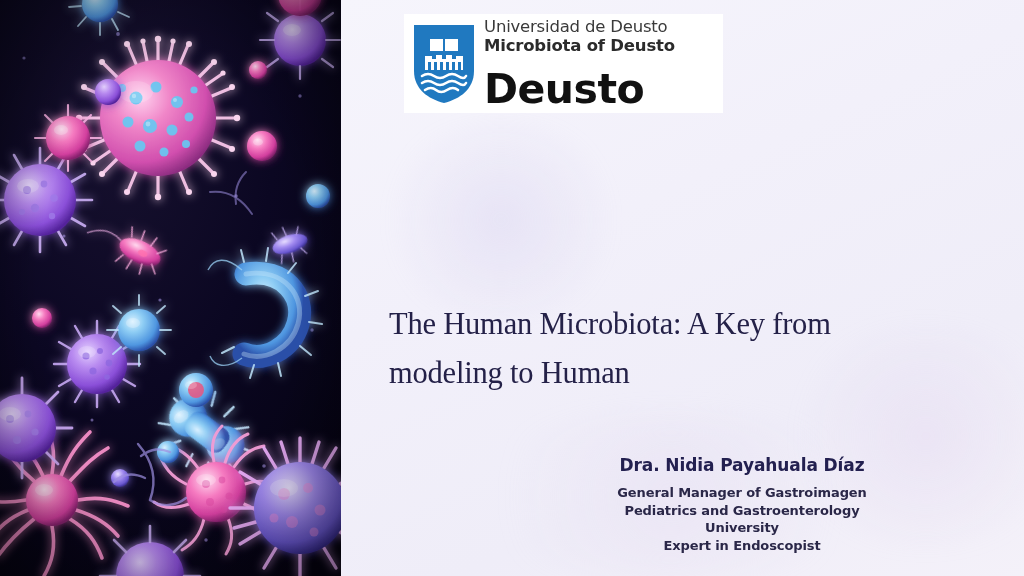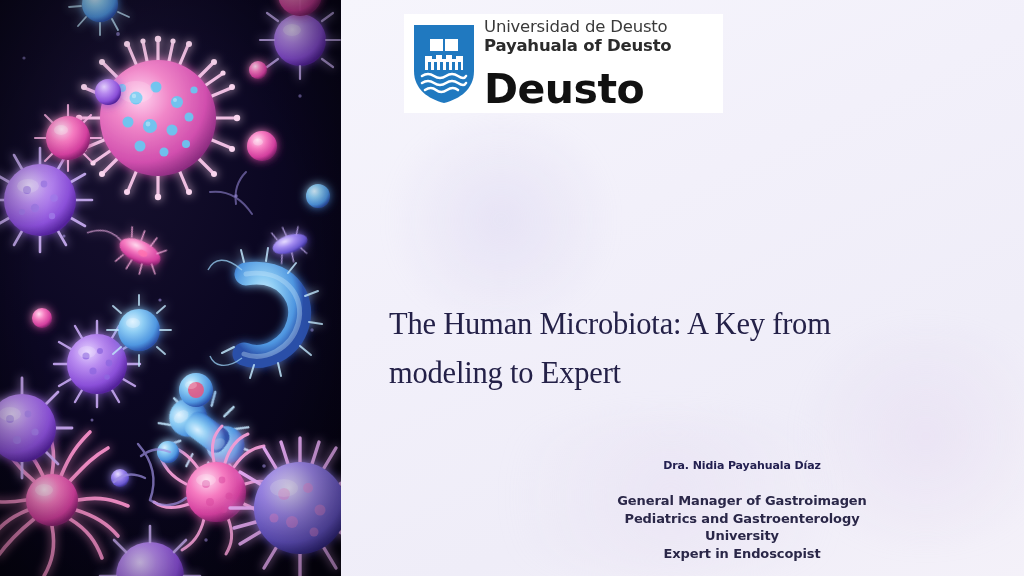--- a/index.html
+++ b/index.html
@@ -145,24 +145,24 @@
     position: absolute;
     left: 201px;
     top: 455px;
     width: 400px;
     text-align: center;
   }
   #presenter-name {
     color: #232050;
     font-family: "DejaVu Sans", sans-serif;
     font-weight: 700;
-    font-size: 11px;
+    font-size: 17px;
     line-height: 21px;
     letter-spacing: -0.1px;
-    margin-bottom: 16px;
+    margin-bottom: 8px;
   }
   .presenter-role {
     color: #2a2748;
     font-family: "DejaVu Sans", sans-serif;
     font-weight: 700;
     font-size: 13px;
     line-height: 17.5px;
     letter-spacing: -0.1px;
   }
 </style>
@@ -684,28 +684,28 @@
         </g>
 
         <g fill="none" stroke="#ffffff" stroke-width="2.6" stroke-linecap="round">
           <path d="M10 53 q6 -4 12 0 t12 0 t12 0 t8 0"></path>
           <path d="M10 60 q6 -4 12 0 t12 0 t12 0 t8 0"></path>
           <path d="M13 67 q6 -4 11 0 t11 0 t11 0"></path>
         </g>
       </svg>
       <div id="deusto-wordmark">
         <div class="deusto-line es">Universidad de Deusto</div>
-        <div class="deusto-line en">Payahuala of Deusto</div>
+        <div class="deusto-line en">Microbiota of Deusto</div>
         <div id="deusto-big">Deusto</div>
       </div>
     </div>
 
     <div id="slide-title">
       <div>The Human Microbiota: A Key from</div>
-      <div>modeling to Expert</div>
+      <div>modeling to Human</div>
     </div>
 
     <div id="presenter-block">
       <div id="presenter-name">Dra. Nidia Payahuala Díaz</div>
       <div class="presenter-role">General Manager of Gastroimagen</div>
       <div class="presenter-role">Pediatrics and Gastroenterology</div>
       <div class="presenter-role">University</div>
       <div class="presenter-role">Expert in Endoscopist</div>
     </div>
 

